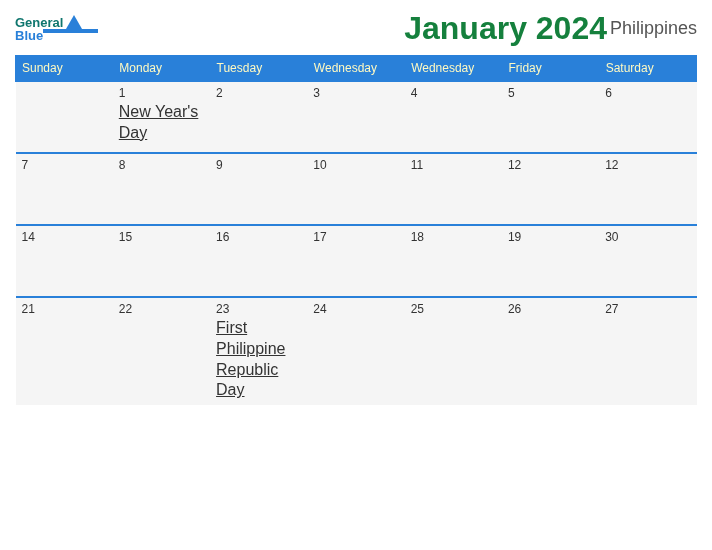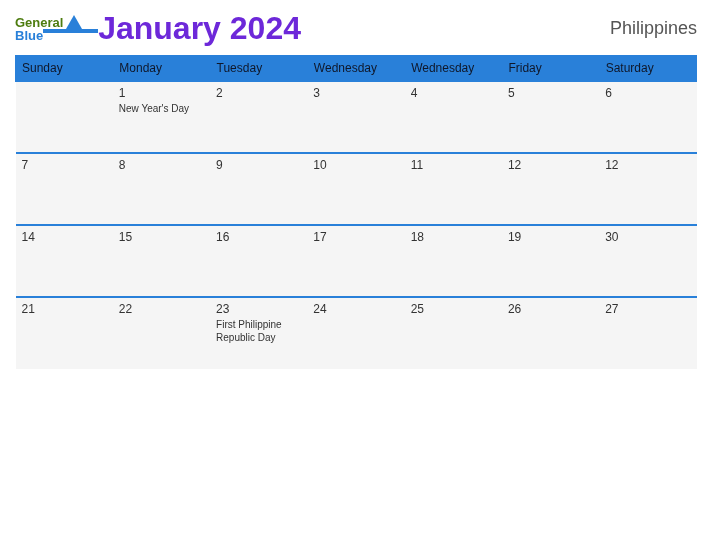--- a/index.html
+++ b/index.html
@@ -18,57 +18,57 @@
     }
     .header {
       display: flex;
       align-items: center;
       justify-content: space-between;
       margin-bottom: 8px;
     }
     .logo-text-general {
       font-size: 13px;
       font-weight: bold;
-      color: #4d7c0f;
+      color: #0f766e;
     }
     .logo-text-blue {
       font-size: 13px;
       font-weight: bold;
       color: #2980d9;
     }
     .logo-triangle {
       width: 0;
       height: 0;
       border-left: 8px solid transparent;
       border-right: 8px solid transparent;
       border-bottom: 14px solid #2980d9;
       margin-left: 3px;
       margin-bottom: 1px;
     }
     .month-title {
       font-size: 32px;
       font-weight: bold;
-      color: #6d28d9;
-      text-align: left;
+      color: #15803d;
+      text-align: right;
       flex: 1;
     }
     .country {
       font-size: 18px;
       color: #555;
       text-align: right;
       min-width: 90px;
     }
     .calendar-table {
       width: 100%;
       border-collapse: collapse;
       table-layout: fixed;
     }
     .calendar-table thead tr th {
       background: #2980d9;
-      color: #0f172a;
+      color: #fef9c3;
       font-size: 12px;
       font-weight: normal;
       padding: 5px 6px;
       text-align: left;
       border: 1px solid #2980d9;
     }
     .calendar-table tbody tr {
       border-top: 2px solid #2980d9;
     }
     .calendar-table tbody tr td {
@@ -82,24 +82,25 @@
       border-right: none;
       border-bottom: none;
     }
     .day-number {
       font-size: 12px;
       color: #333;
       display: block;
       margin-bottom: 2px;
     }
     .holiday-name {
-      font-size: 10px;
+      font-size: 16px;
       color: #333;
       line-height: 1.3;
       display: block;
+      text-decoration: underline;
     }
     .logo-wrapper {
       display: flex;
       flex-direction: column;
       align-items: flex-start;
     }
     .logo-line1 {
       display: flex;
       align-items: center;
     }

